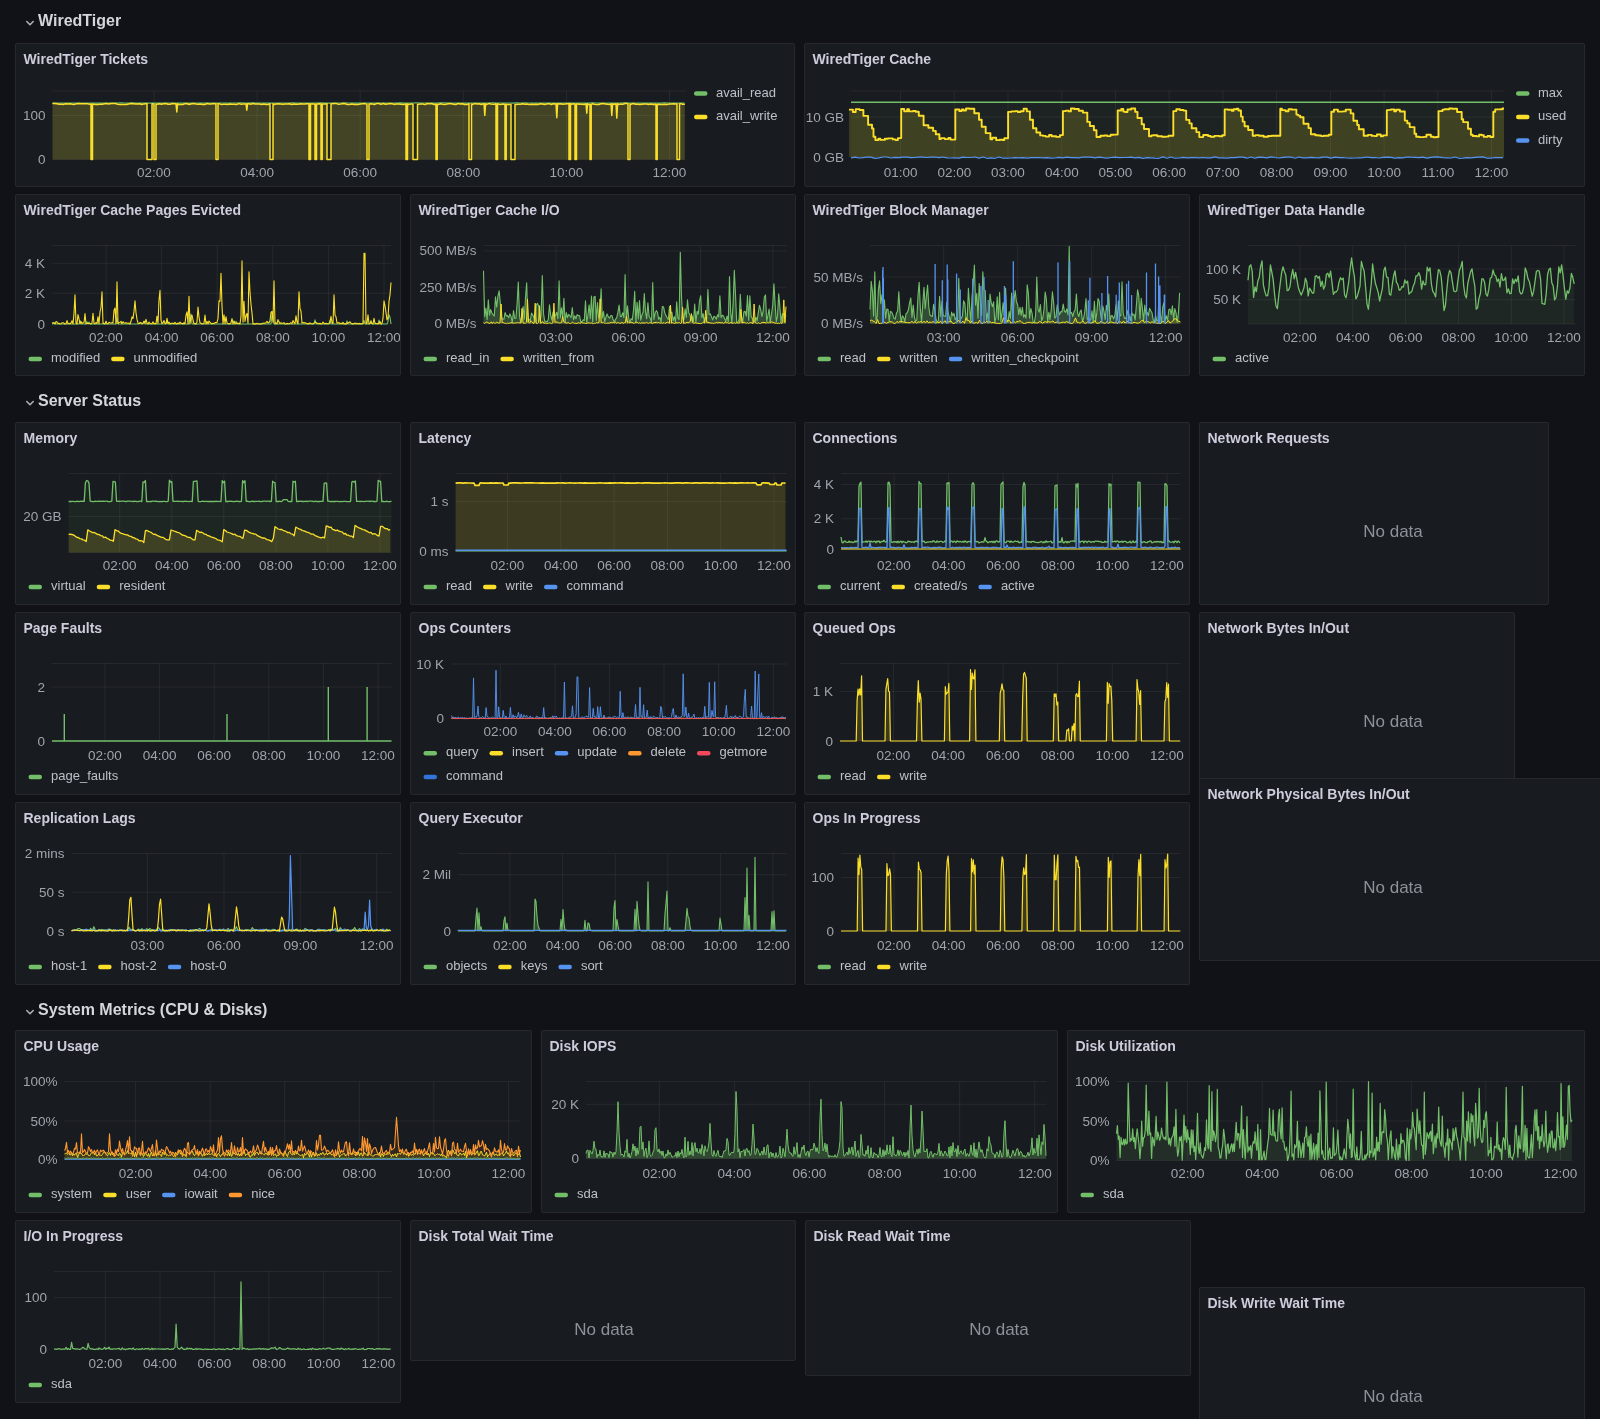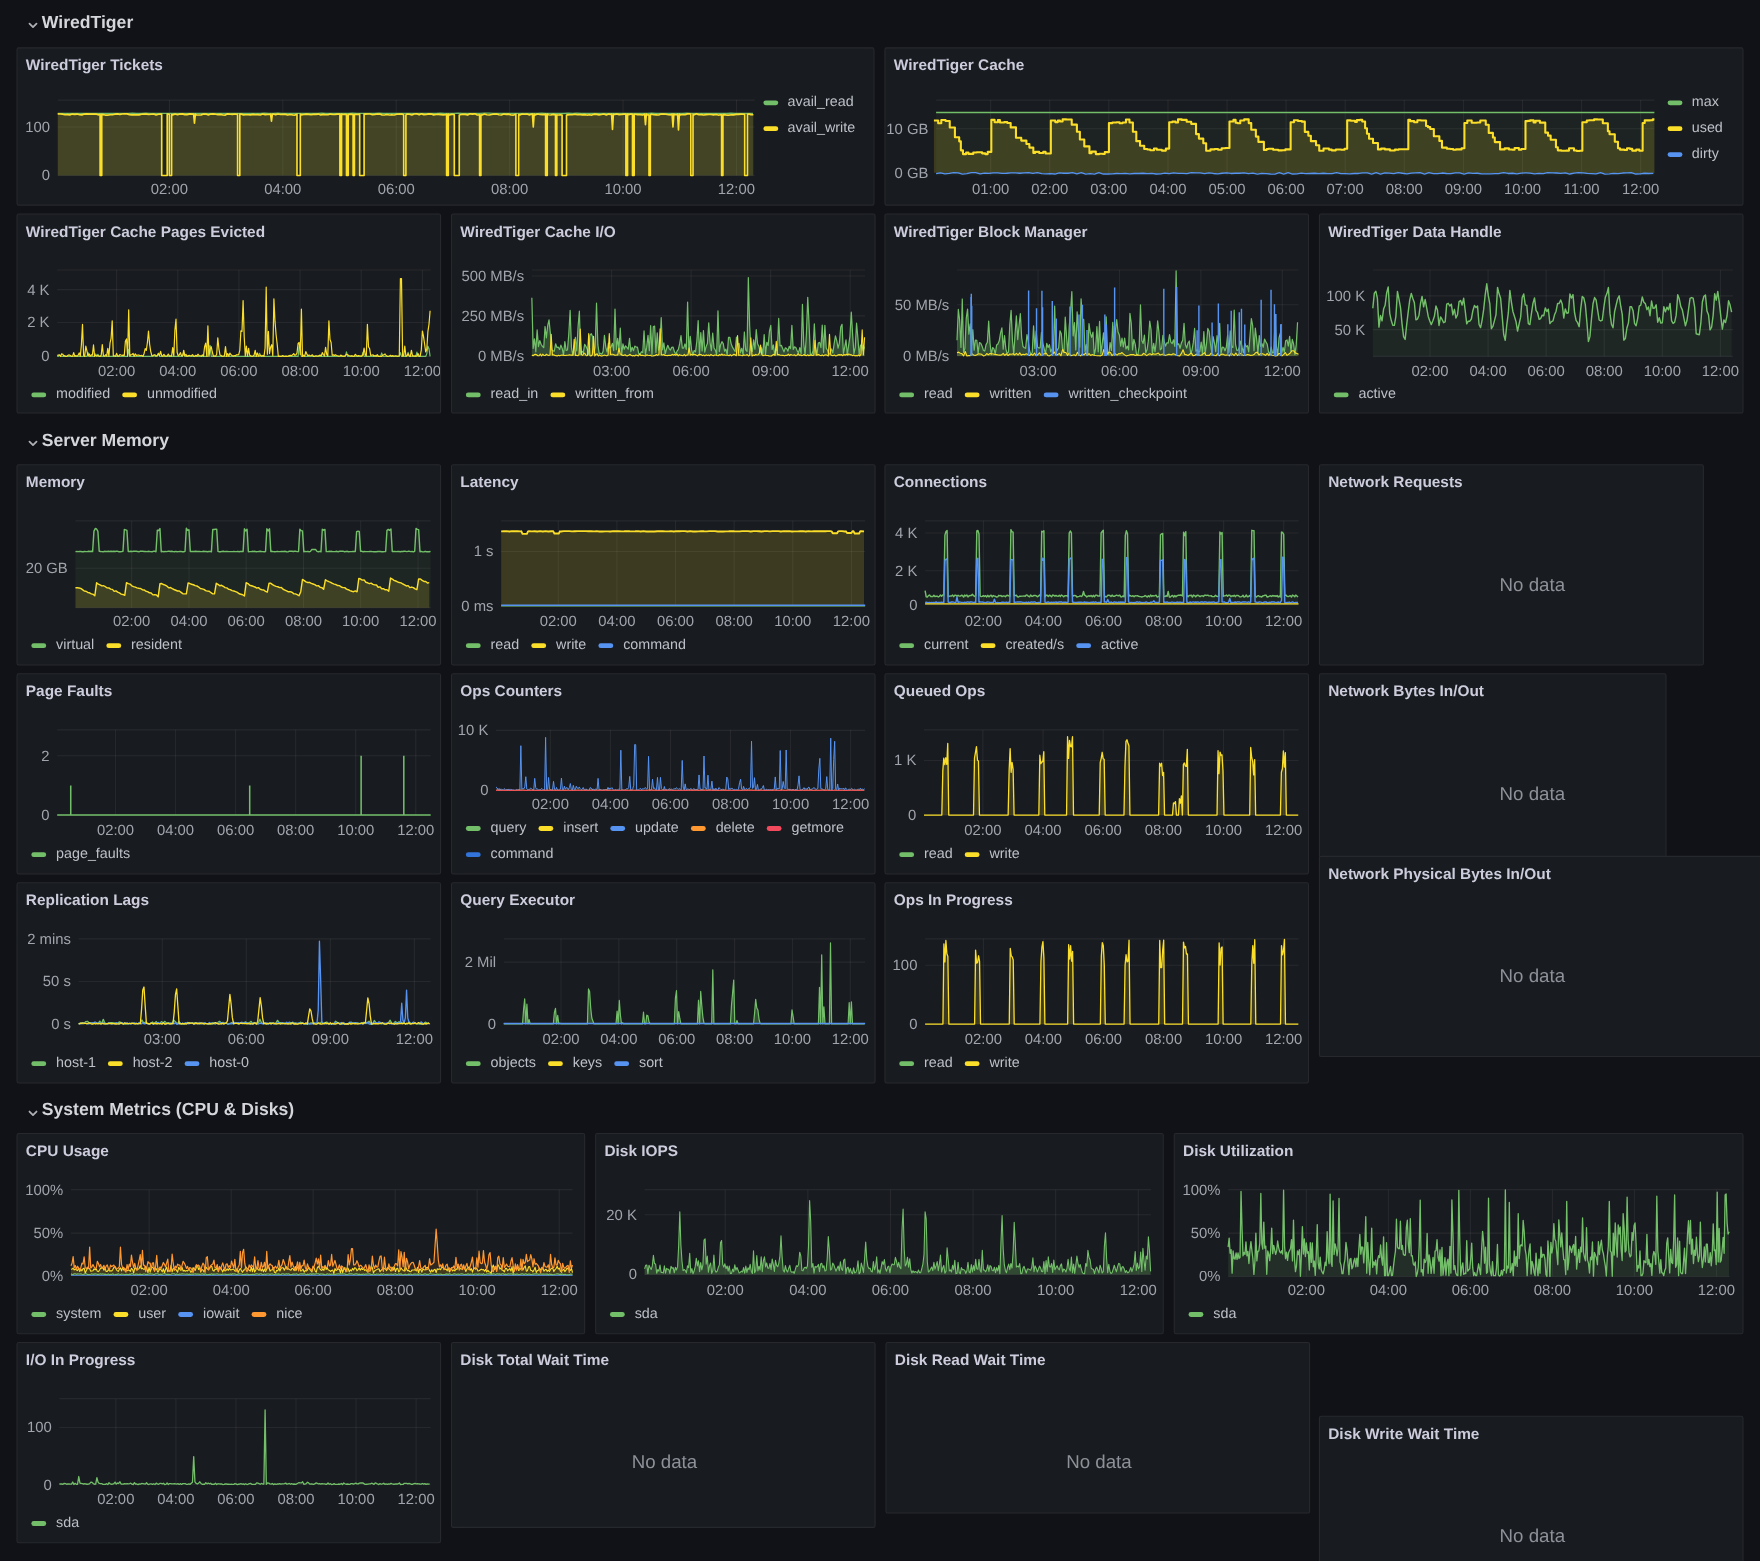--- a/index.html
+++ b/index.html
@@ -13,21 +13,21 @@
 <div class="rowhdr" style="left:24px;top:8px">
     <svg width="12" height="14" viewBox="0 0 12 14" style="margin-right:2px">
       <path d="M2.8 5.5 L6 8.7 L9.2 5.5" stroke="#aeb0b6" stroke-width="1.6" fill="none" stroke-linecap="round" stroke-linejoin="round"></path>
     </svg>
     <span>WiredTiger</span>
   </div>
 <div class="rowhdr" style="left:24px;top:388px">
     <svg width="12" height="14" viewBox="0 0 12 14" style="margin-right:2px">
       <path d="M2.8 5.5 L6 8.7 L9.2 5.5" stroke="#aeb0b6" stroke-width="1.6" fill="none" stroke-linecap="round" stroke-linejoin="round"></path>
     </svg>
-    <span>Server Memory</span>
+    <span>Server Status</span>
   </div>
 <div class="rowhdr" style="left:24px;top:996.5px">
     <svg width="12" height="14" viewBox="0 0 12 14" style="margin-right:2px">
       <path d="M2.8 5.5 L6 8.7 L9.2 5.5" stroke="#aeb0b6" stroke-width="1.6" fill="none" stroke-linecap="round" stroke-linejoin="round"></path>
     </svg>
     <span>System Metrics (CPU &amp; Disks)</span>
   </div>
 <div class="panel" style="left:15px;top:43px;width:780px;height:144px">
     <svg width="780" height="144" viewBox="0 0 780 144">
       <line x1="36.5" y1="47.0" x2="670" y2="47.0" stroke="rgba(204,204,220,0.08)"></line>
@@ -617,21 +617,21 @@
       <text class="ax" text-anchor="middle" x="143.9" y="146.5">04:00</text>
       <text class="ax" text-anchor="middle" x="198.5" y="146.5">06:00</text>
       <text class="ax" text-anchor="middle" x="253.1" y="146.5">08:00</text>
       <text class="ax" text-anchor="middle" x="307.7" y="146.5">10:00</text>
       <text class="ax" text-anchor="middle" x="362.3" y="146.5">12:00</text>
       <rect x="12.5" y="161.8" width="13.5" height="4.4" rx="2.2" fill="#73BF69"></rect>
       <text class="lg" x="35.0" y="167.2">sda</text>
       <text class="t" x="7.5" y="20">I/O In Progress</text>
     </svg>
   </div>
-<div class="panel" style="left:410px;top:1220px;width:386px;height:169px">
+<div class="panel" style="left:410px;top:1220px;width:386px;height:141px">
     <svg width="386" height="183" viewBox="0 0 386 183">
       <text class="t" x="7.5" y="20">Disk Total Wait Time</text>
       <text class="nd" text-anchor="middle" x="193" y="114">No data</text>
     </svg>
   </div>
 <div class="panel" style="left:805px;top:1220px;width:386px;height:156px">
     <svg width="386" height="183" viewBox="0 0 386 183">
       <text class="t" x="7.5" y="20">Disk Read Wait Time</text>
       <text class="nd" text-anchor="middle" x="193" y="114">No data</text>
     </svg>

